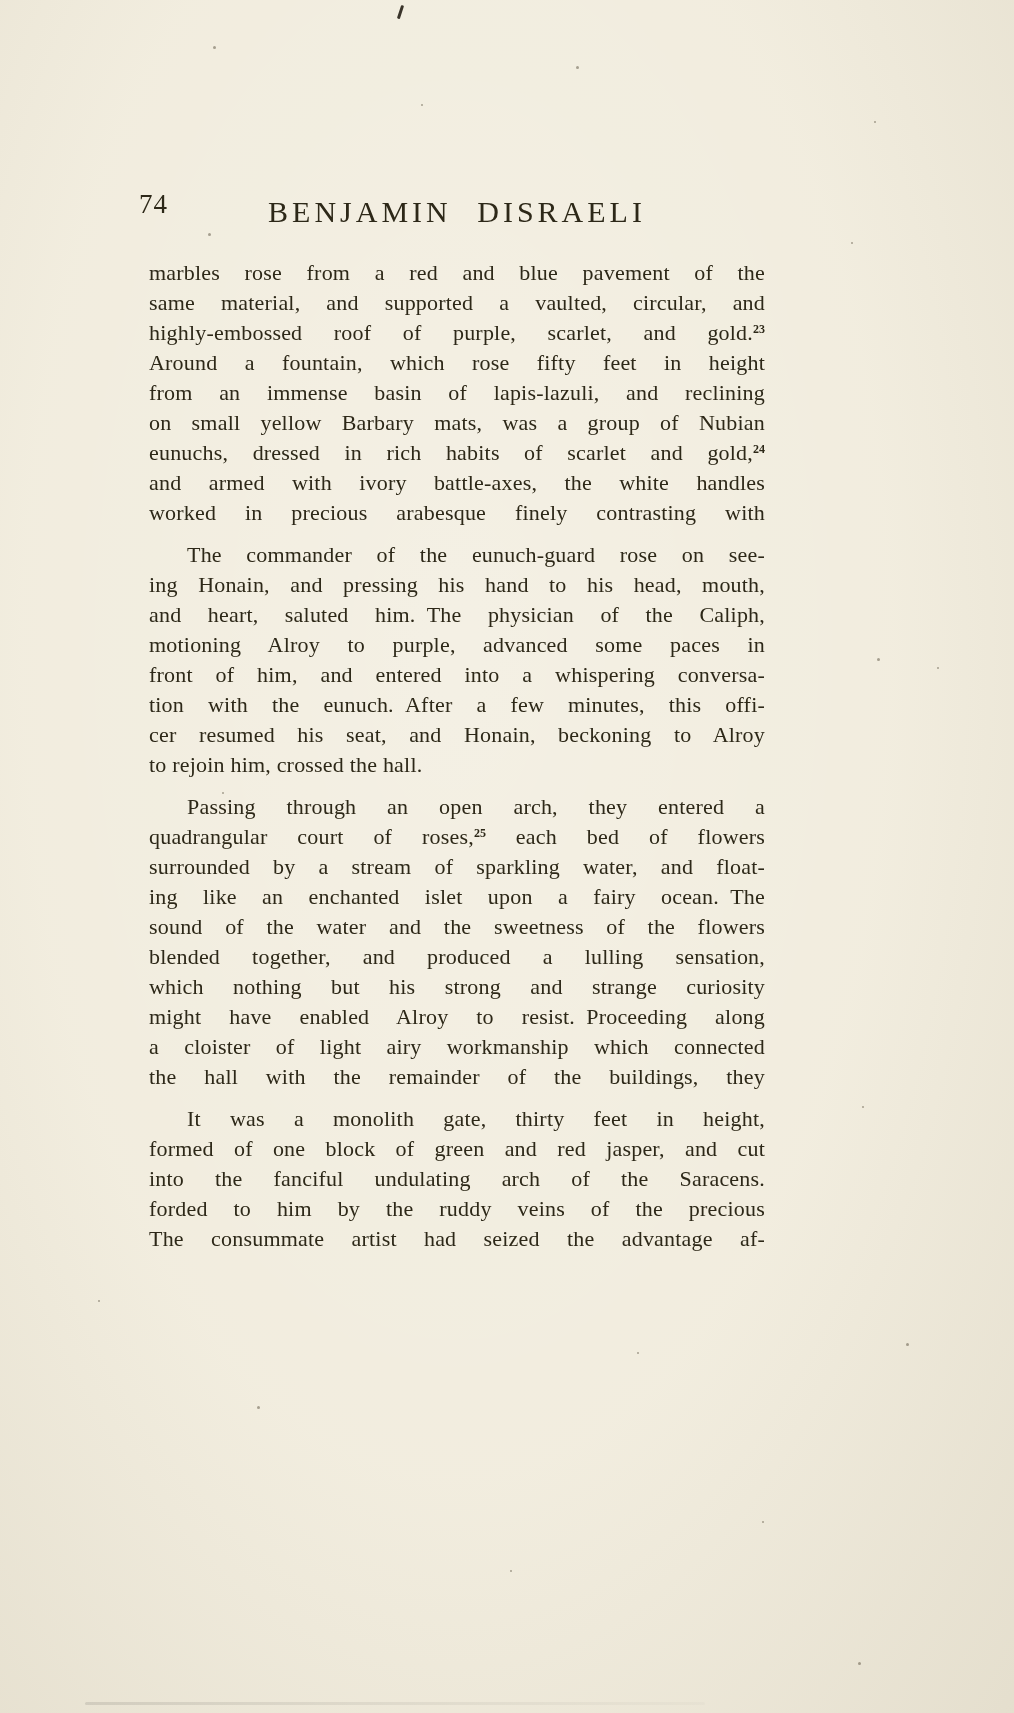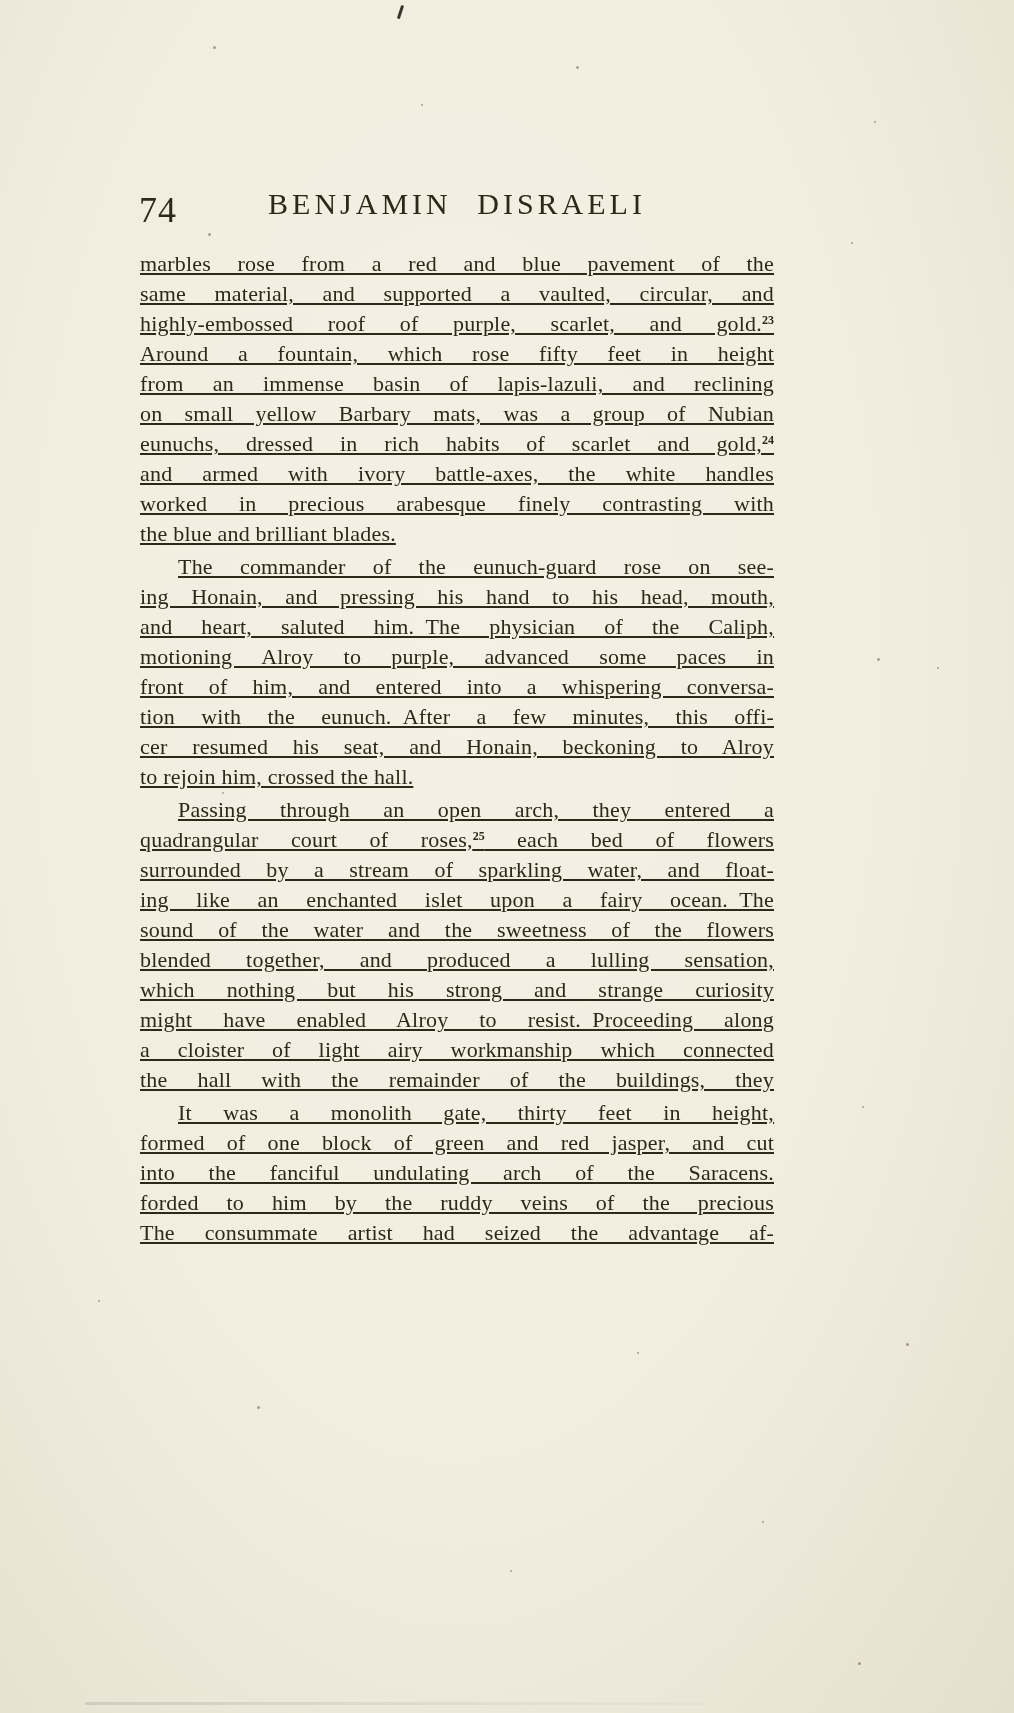--- a/index.html
+++ b/index.html
@@ -25,42 +25,42 @@
     position: absolute;
     top: 182px;
     left: 137px;
     width: 640px;
     height: 42px;
   }
   .page-number {
     position: absolute;
     left: 2px;
     top: 7px;
-    font-size: 36px;
+    font-size: 27px;
     letter-spacing: 1px;
     text-align: right;
   }
   .running-title {
-    margin: 4px;
+    margin: 12px;
     text-align: center;
     font-size: 30px;
     font-weight: 400;
     letter-spacing: 4px;
     word-spacing: 14px;
     line-height: 36px;
   }
   .text-block {
     position: absolute;
     top: 246px;
     left: 137px;
     width: 640px;
     font-size: 22px;
     letter-spacing: 0.2px;
   }
-  .paragraph { margin: 3px; text-decoration: underline; }
+  .paragraph { margin: 12px; }
   .line {
     line-height: 30px;
     height: 30px;
     text-align: justify;
     text-align-last: justify;
   }
   .line.indent { text-indent: 38px; }
   .line.para-end { text-align-last: left; }
   sup.fnref {
     font-size: 12px;
@@ -112,21 +112,20 @@
     <div class="paragraph">
       <div class="line">marbles rose from a red and blue pavement of the</div>
       <div class="line">same material, and supported a vaulted, circular, and</div>
       <div class="line">highly-embossed roof of purple, scarlet, and gold.<sup class="fnref">23</sup></div>
       <div class="line">Around a fountain, which rose fifty feet in height</div>
       <div class="line">from an immense basin of lapis-lazuli, and reclining</div>
       <div class="line">on small yellow Barbary mats, was a group of Nubian</div>
       <div class="line">eunuchs, dressed in rich habits of scarlet and gold,<sup class="fnref">24</sup></div>
       <div class="line">and armed with ivory battle-axes, the white handles</div>
       <div class="line">worked in precious arabesque finely contrasting with</div>
-      <div class="line para-end">the blue and brilliant blades.</div>
     </div>
     <div class="paragraph">
       <div class="line indent">The commander of the eunuch-guard rose on see-</div>
       <div class="line">ing Honain, and pressing his hand to his head, mouth,</div>
       <div class="line">and heart, saluted him. The physician of the Caliph,</div>
       <div class="line">motioning Alroy to purple, advanced some paces in</div>
       <div class="line">front of him, and entered into a whispering conversa-</div>
       <div class="line">tion with the eunuch. After a few minutes, this offi-</div>
       <div class="line">cer resumed his seat, and Honain, beckoning to Alroy</div>
       <div class="line para-end">to rejoin him, crossed the hall.</div>

